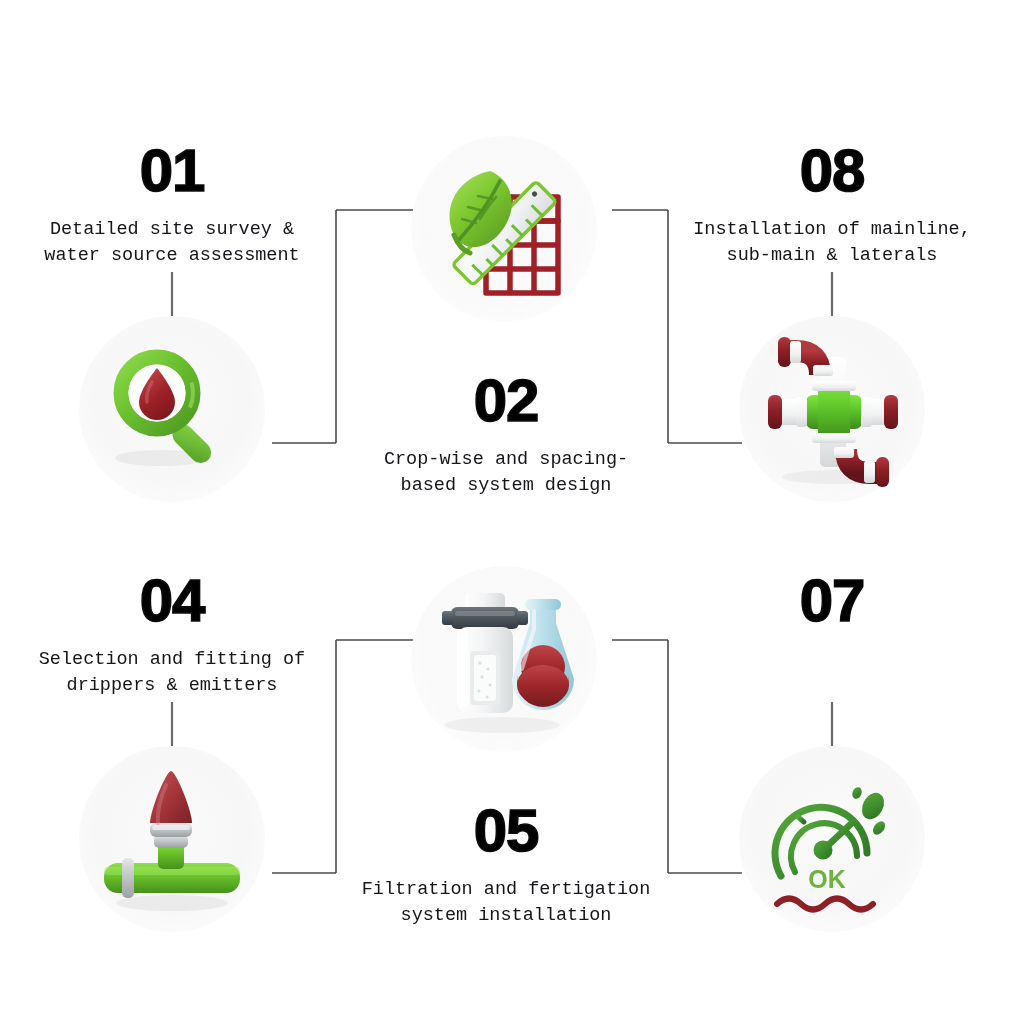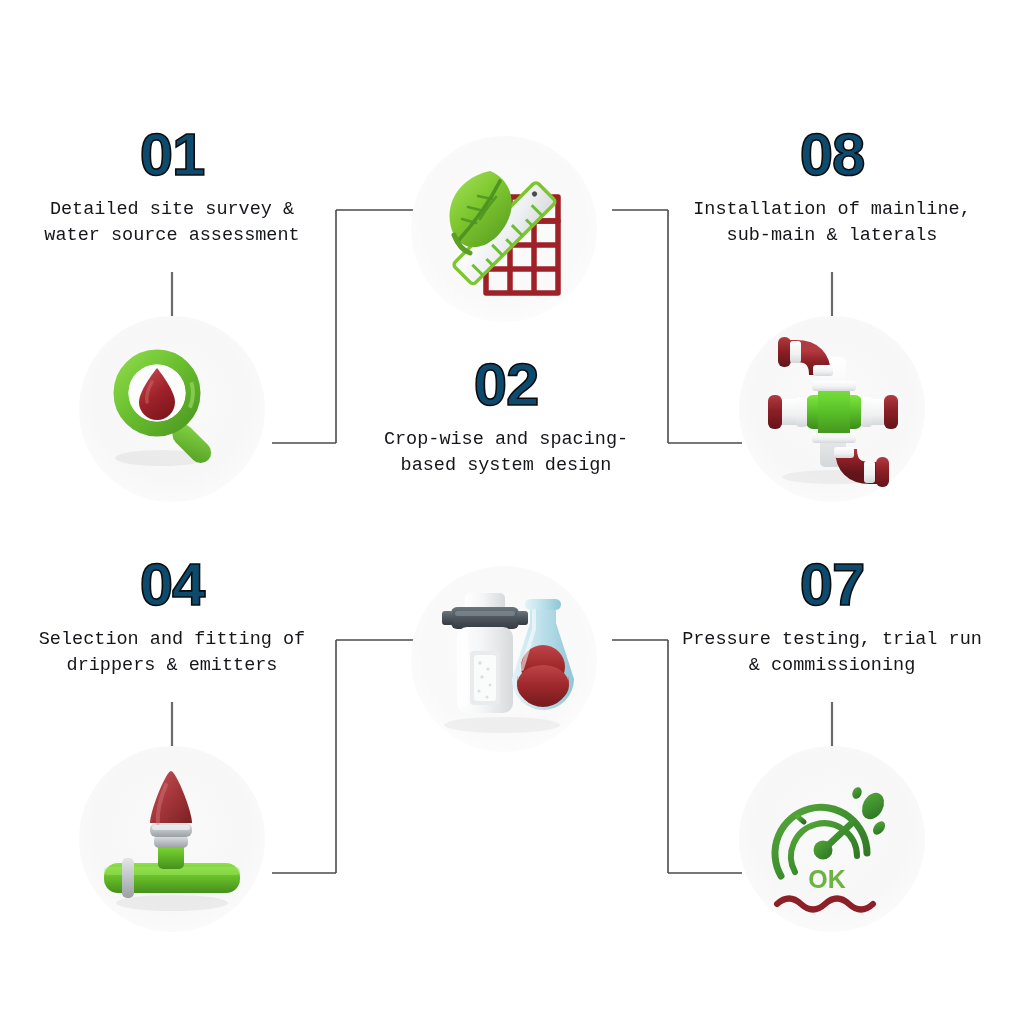--- a/index.html
+++ b/index.html
@@ -42,23 +42,23 @@
     position: absolute;
     width: 300px;
     text-align: center;
   }
   .step-num {
     font-family: "Liberation Sans", sans-serif;
     font-weight: 700;
     font-size: 60px;
     line-height: 1;
     letter-spacing: -1px;
-    color: #0c4a6e;
+    color: #000000;
     -webkit-text-stroke: 1.6px #0c0c0c;
-    margin: 0;
+    margin: 16px;
     padding: 0;
   }
   .step-desc {
     font-family: Liberation Mono, monospace;
     font-weight: 400;
     font-size: 18.5px;
     line-height: 1.38;
     color: #15161a;
     margin: 12px 0 0 0;
     padding: 0;
@@ -345,25 +345,28 @@
       <rect x="37" y="52" width="7" height="76" rx="3.5" fill="#ffffff" opacity="0.7"></rect>
 
       <path d="M106 26 L 132 26 L 132 44 L 150 100 A 24 24 0 0 1 88 100 L 106 44 Z" fill="url(#g5glass)"></path>
       <rect x="101" y="20" width="36" height="11" rx="5.5" fill="url(#g5glass)"></rect>
       <path d="M97 88 A 22 22 0 0 0 141 88 A 22 22 0 0 0 97 88 Z" fill="url(#g5liq)"></path>
       <path d="M93 96 A 26 26 0 0 0 145 96 L 145 102 A 26 26 0 0 1 93 102 Z" fill="url(#g5liq)"></path>
       <ellipse cx="119" cy="106" rx="26" ry="20" fill="url(#g5liq)"></ellipse>
       <path d="M110 32 L 110 50 L 98 90" stroke="#ffffff" stroke-width="4" fill="none" opacity="0.55" stroke-linecap="round"></path>
     </svg>
   </div>
+  <div class="step" style="left:356px; top:785px;">
+    <div class="step-num">05</div>
+    <div class="step-desc">Filtration and fertigation
+system installation</div>
+  </div>
 
   <div class="step" style="left:682px; top:555px;">
     <div class="step-num">07</div>
-    <div class="step-desc">Pressure testing, trial run
-&amp; commissioning</div>
   </div>
   <div class="icon-disc" style="left:739px; top:746px;">
     <svg width="158" height="158" viewBox="0 0 158 158">
       <defs>
         <linearGradient id="g6grn" x1="0" y1="0" x2="1" y2="1">
           <stop offset="0%" stop-color="#58A83C"></stop>
             <stop offset="50%" stop-color="#3E8F2E"></stop>
             <stop offset="100%" stop-color="#2E6E22"></stop>
         </linearGradient>
       </defs>

